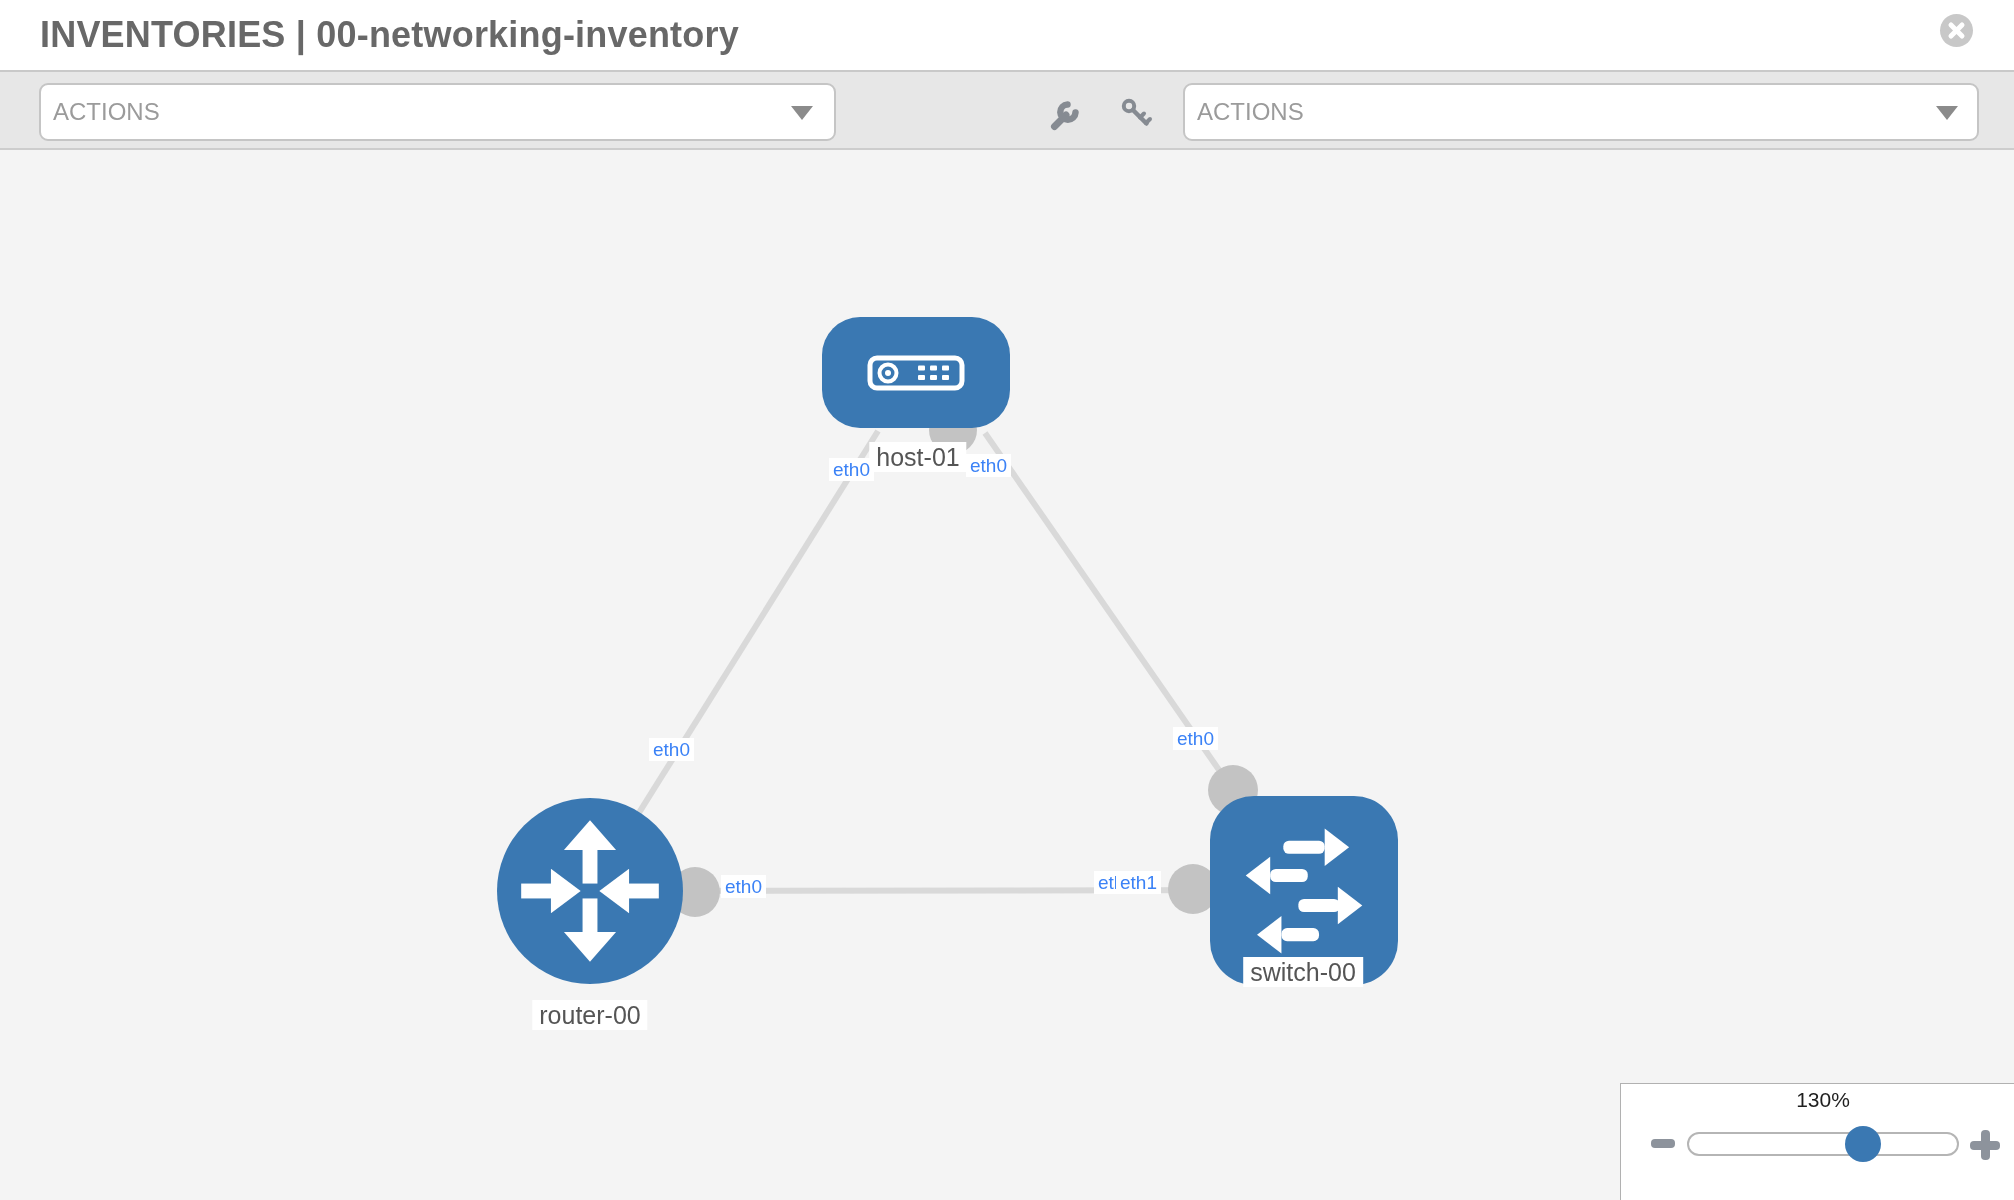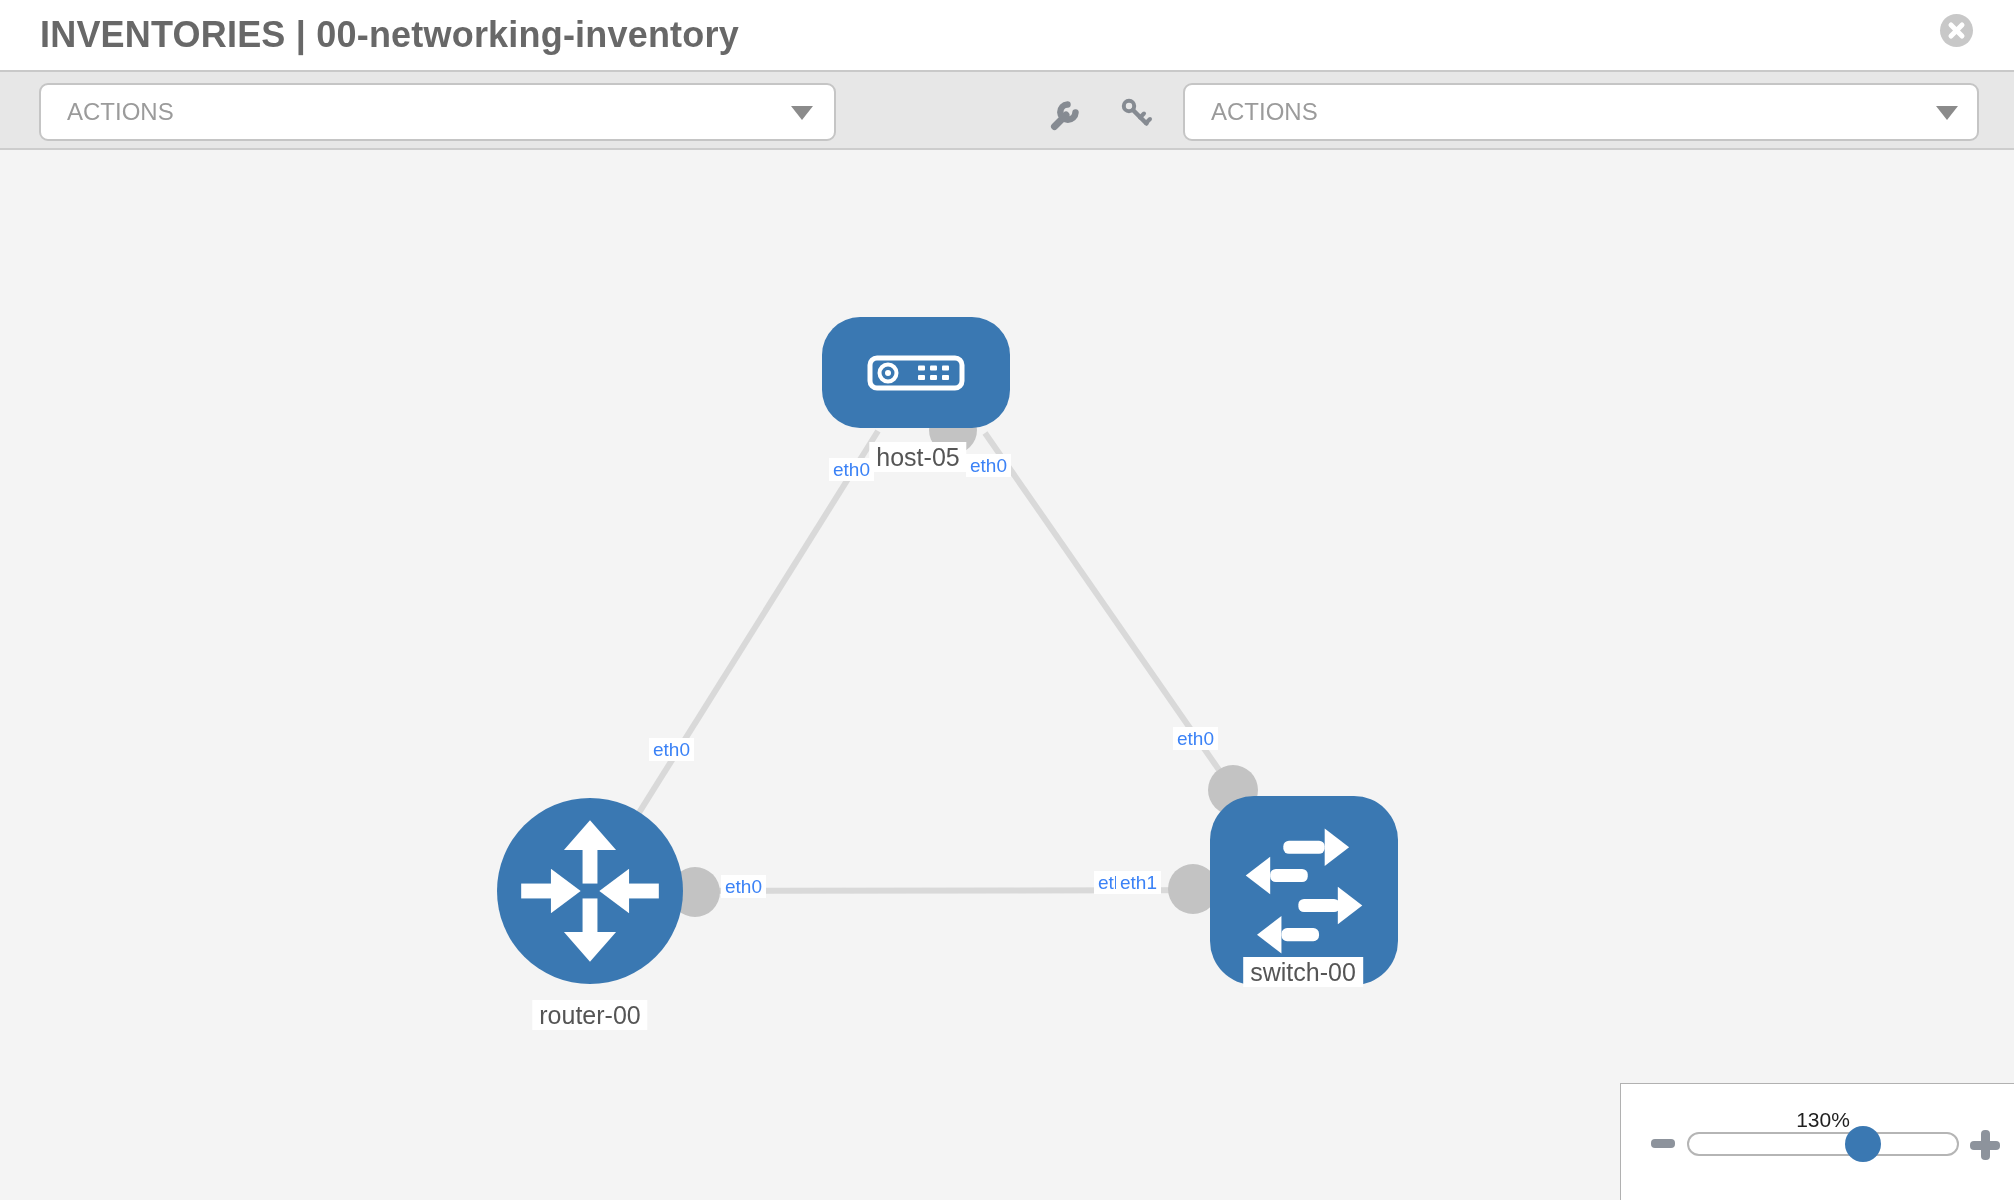--- a/index.html
+++ b/index.html
@@ -18,21 +18,21 @@
     position:absolute; left:1940px; top:14px; width:33px; height:33px;
     border-radius:50%; background:#c8c8c8; cursor:pointer;
     display:flex; align-items:center; justify-content:center;
   }
 
   
   .toolbar { position:relative; height:76px; background:#e7e7e7; border-bottom:2px solid #cdcdcd; }
   .select-box {
     position:absolute; top:11px; height:58px; box-sizing:border-box;
     background:#fff; border:2px solid #c5c5c5; border-radius:9px;
-    display:flex; align-items:center; padding:0 26px;
+    display:flex; align-items:center; padding:0 12px;
     font-size:24px; color:#9b9b9b; cursor:pointer;
   }
   .select-actions { left:39px;  width:797px; }
   .select-search  { left:1183px; width:796px; }
   .caret {
     position:absolute; right:21px; top:50%; margin-top:-6px;
     width:0; height:0; border-left:11px solid transparent;
     border-right:11px solid transparent; border-top:14px solid #8b8b8b;
   }
   .tool-icon-btn { position:absolute; top:24px; width:36px; height:36px; cursor:pointer; }
@@ -59,21 +59,21 @@
   .if-label {
     position:absolute; background:#ffffff; color:#3b82f6;
     font-size:19px; line-height:21px; padding:1px 4px; white-space:nowrap;
   }
 
   
   .zoom-panel {
     position:absolute; left:1620px; top:933px; width:394px; height:117px;
     background:#ffffff; border:1px solid #b1b1b1;
   }
-  .zoom-level { position:absolute; left:66px; top:24px; width:272px; text-align:center;
+  .zoom-level { position:absolute; left:66px; top:4px; width:272px; text-align:center;
                 font-size:21px; color:#1f1f1f; }
   .zoom-minus { position:absolute; left:30px; top:55px; width:24px; height:9px;
                 border-radius:4px; background:#8d939c; cursor:pointer; }
   .zoom-track { position:absolute; left:66px; top:48px; width:272px; height:24px;
                 box-sizing:border-box; background:#fff; border:2px solid #b5b5b5;
                 border-radius:13px; cursor:pointer; }
   .zoom-thumb { position:absolute; left:224px; top:42px; width:36px; height:36px;
                 border-radius:50%; background:#3a78b2; cursor:grab; }
   .zoom-plus  { position:absolute; left:349px; top:47px; width:30px; height:28px; cursor:pointer; }
   .zoom-plus .bar-h { position:absolute; left:0; top:10px; width:30px; height:9px;
@@ -168,21 +168,21 @@
       <polygon points="74,27 61,17 61,37" fill="#ffffff"></polygon>
       <rect x="32" y="38.5" width="20" height="7" rx="3" fill="#ffffff"></rect>
       <polygon points="19,42 32,32 32,52" fill="#ffffff"></polygon>
       <rect x="47" y="54.5" width="22" height="7" rx="3" fill="#ffffff"></rect>
       <polygon points="81,58 68,48 68,68" fill="#ffffff"></polygon>
       <rect x="38" y="70" width="20" height="7" rx="3" fill="#ffffff"></rect>
       <polygon points="25,73.5 38,63.5 38,83.5" fill="#ffffff"></polygon>
     </svg>
   </div>
 
-  <div class="node-label" style="left:918px; top:292px;">host-05</div>
+  <div class="node-label" style="left:918px; top:292px;">host-01</div>
   <div class="node-label" style="left:590px; top:850px;">router-00</div>
   <div class="node-label" style="left:1303px; top:807px;text-align:right;">switch-00</div>
 
   <div class="if-label" style="left:829px; top:308px;">eth0</div>
   <div class="if-label" style="left:966px; top:304px;">eth0</div>
   <div class="if-label" style="left:649px; top:588px;">eth0</div>
   <div class="if-label" style="left:721px; top:725px;">eth0</div>
   <div class="if-label" style="left:1173px; top:577px;">eth0</div>
   <div class="if-label" style="left:1094px; top:721px;">eth0</div>
   <div class="if-label" style="left:1116px; top:721px;">eth1</div>

